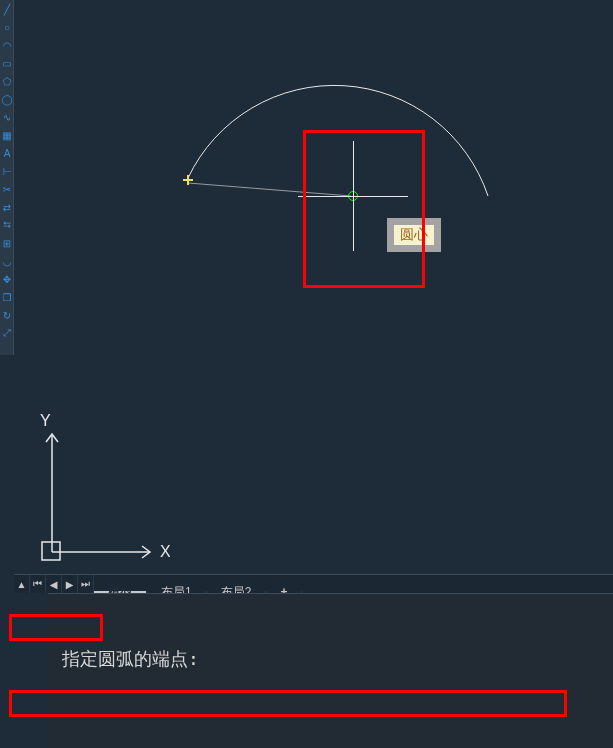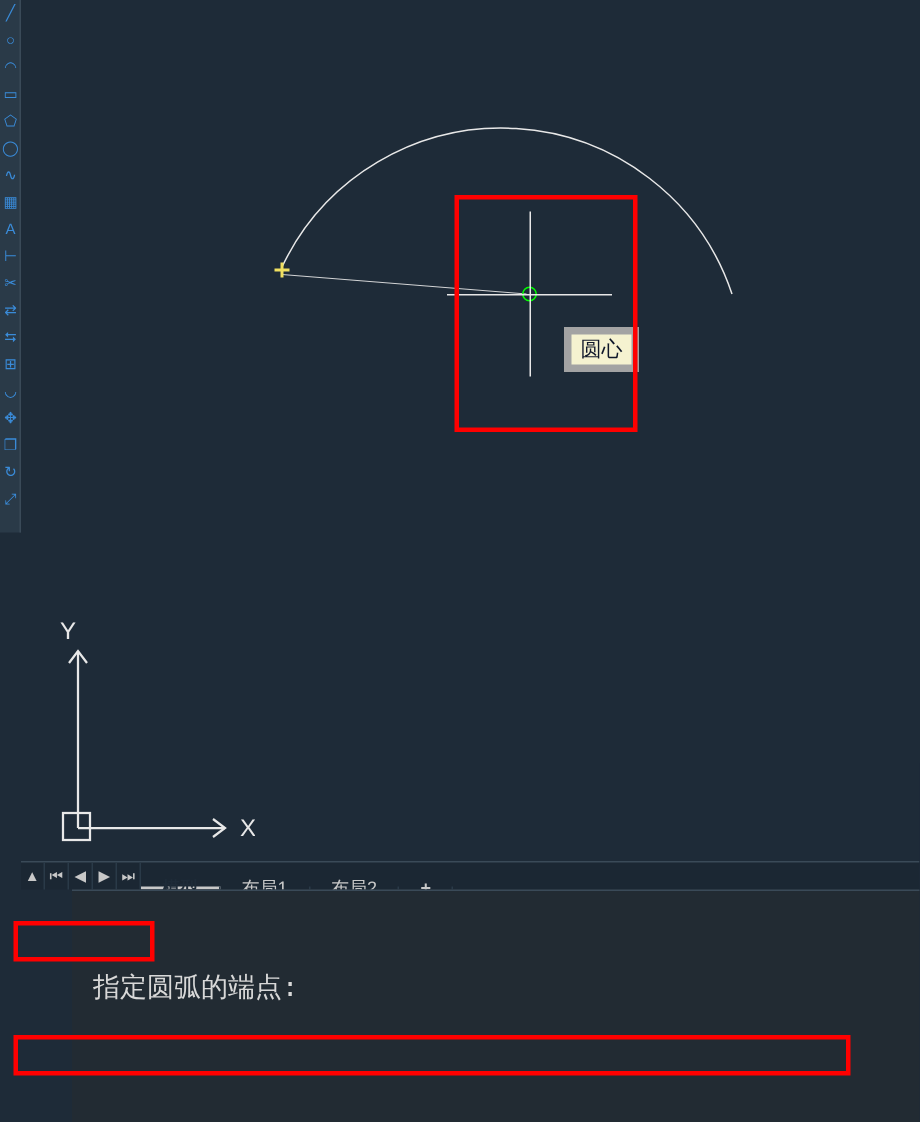--- a/index.html
+++ b/index.html
@@ -81,25 +81,26 @@
   .pick-cross::before, .pick-cross::after {
     content: ""; position: absolute; background: #f0e060;
   }
   .pick-cross::before { left: 0; top: 4px; width: 10px; height: 2px; }
   .pick-cross::after  { left: 4px; top: 0; width: 2px; height: 10px; }
 
   
   .snap-tooltip {
     position: absolute;
     background: #f5f2d0;
-    color: #0f172a;
-    border: 5px solid #a3a3a3;
+    color: #a16207;
+    border: 7px solid #a3a3a3;
     font-size: 14px;
     padding: 1px 6px;
     white-space: nowrap;
+    margin-left: 11px;
   }
 
   
   .annot {
     position: absolute;
     border: 3px solid #ff0000;
     pointer-events: none;
   }
 
   

